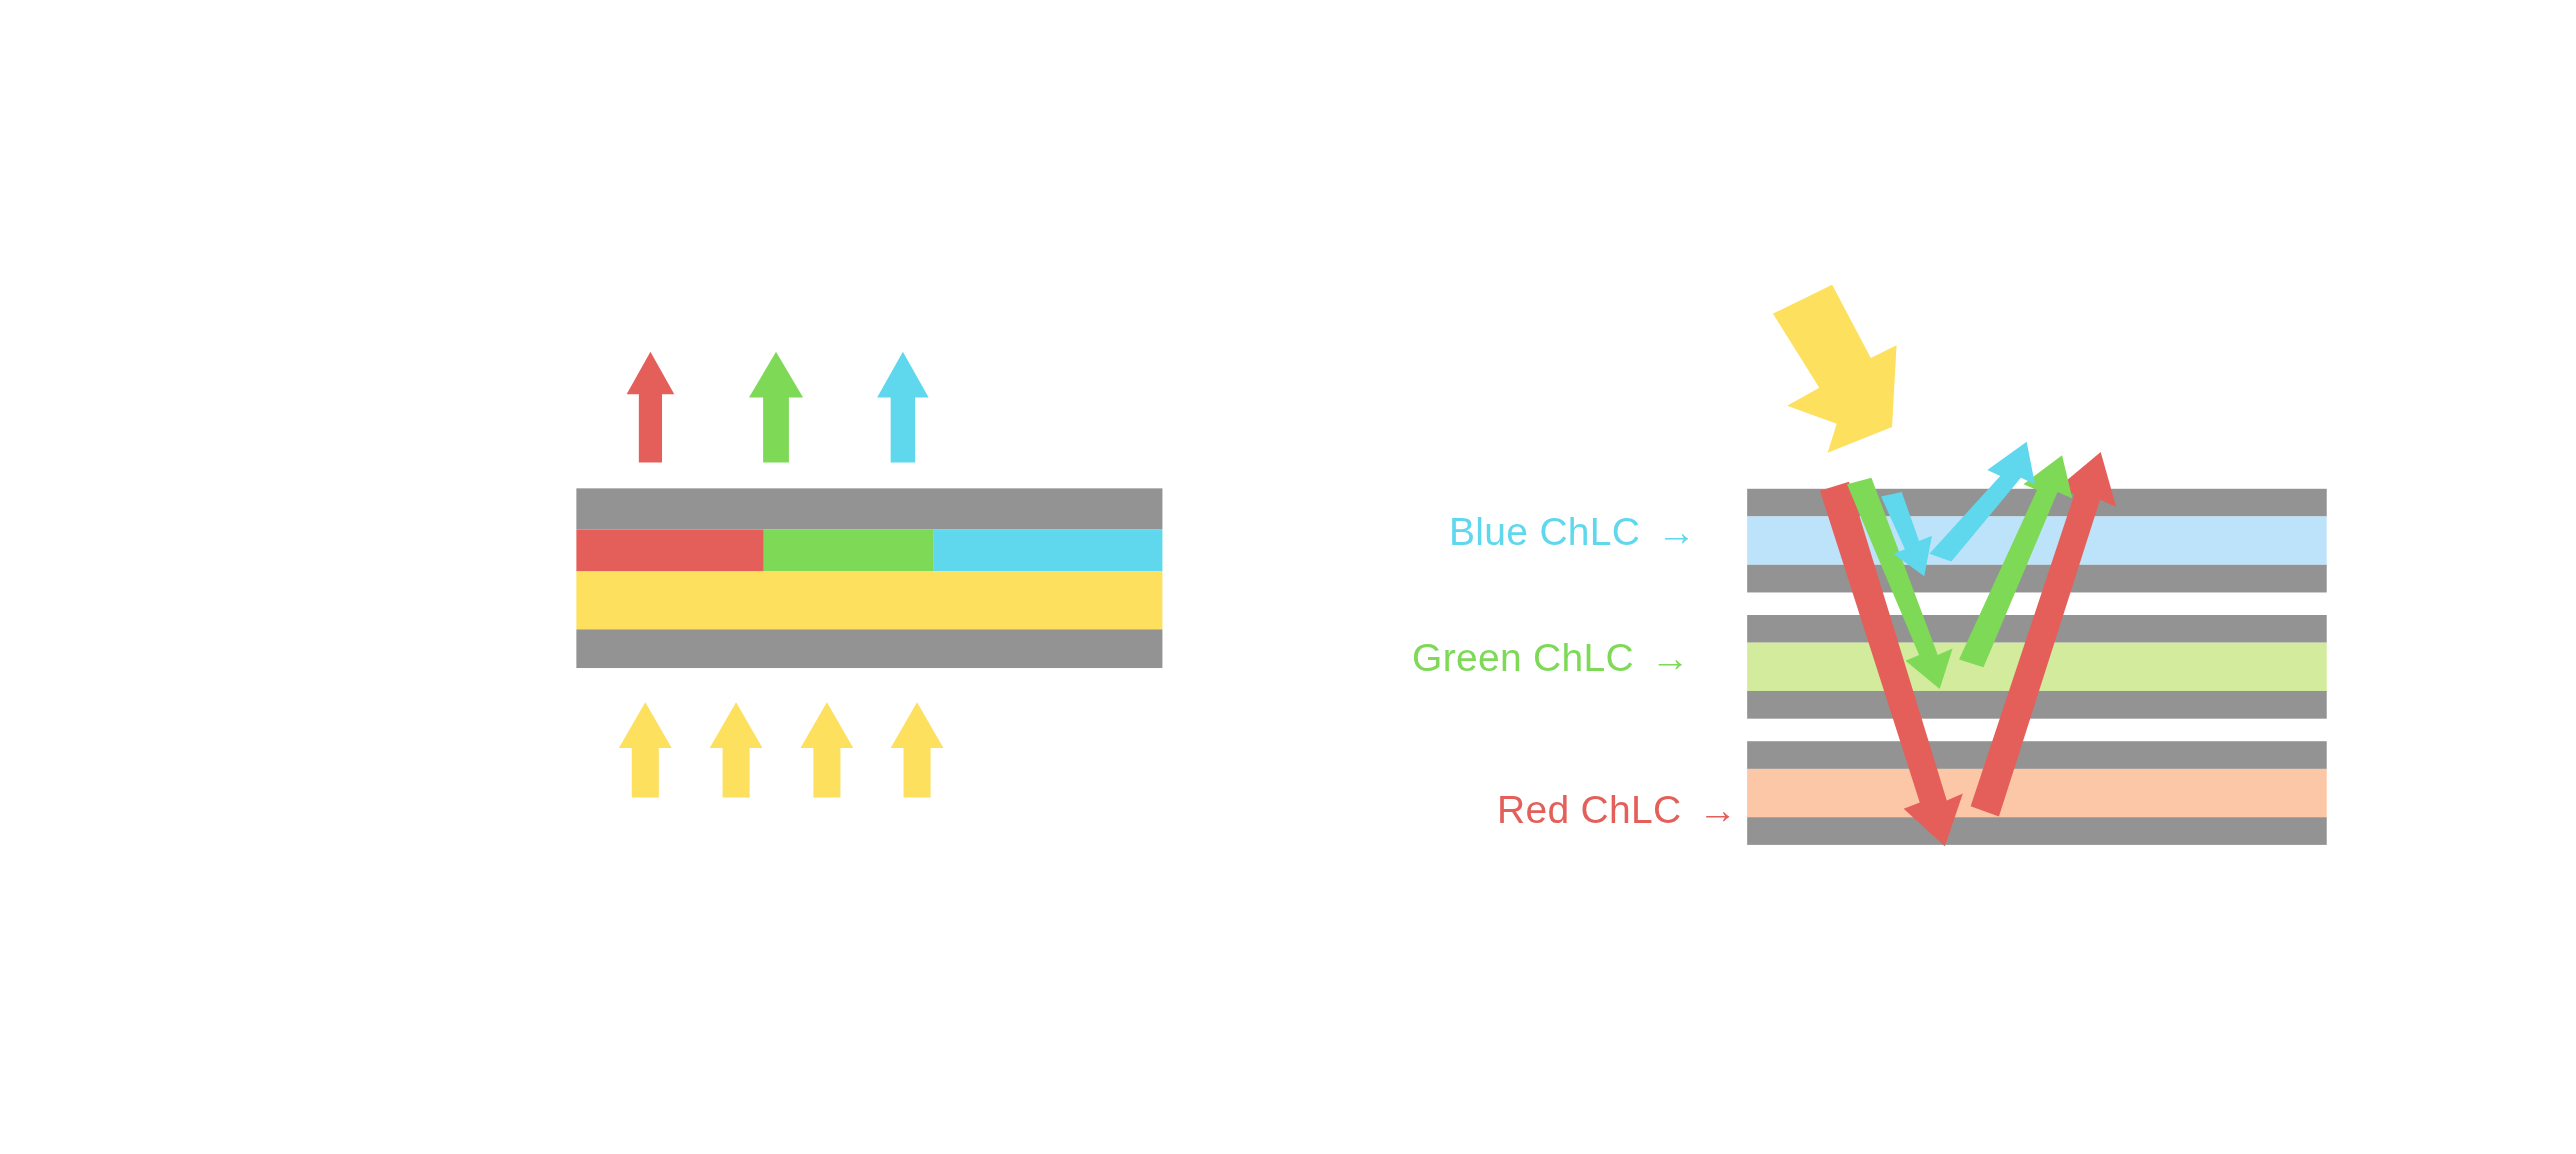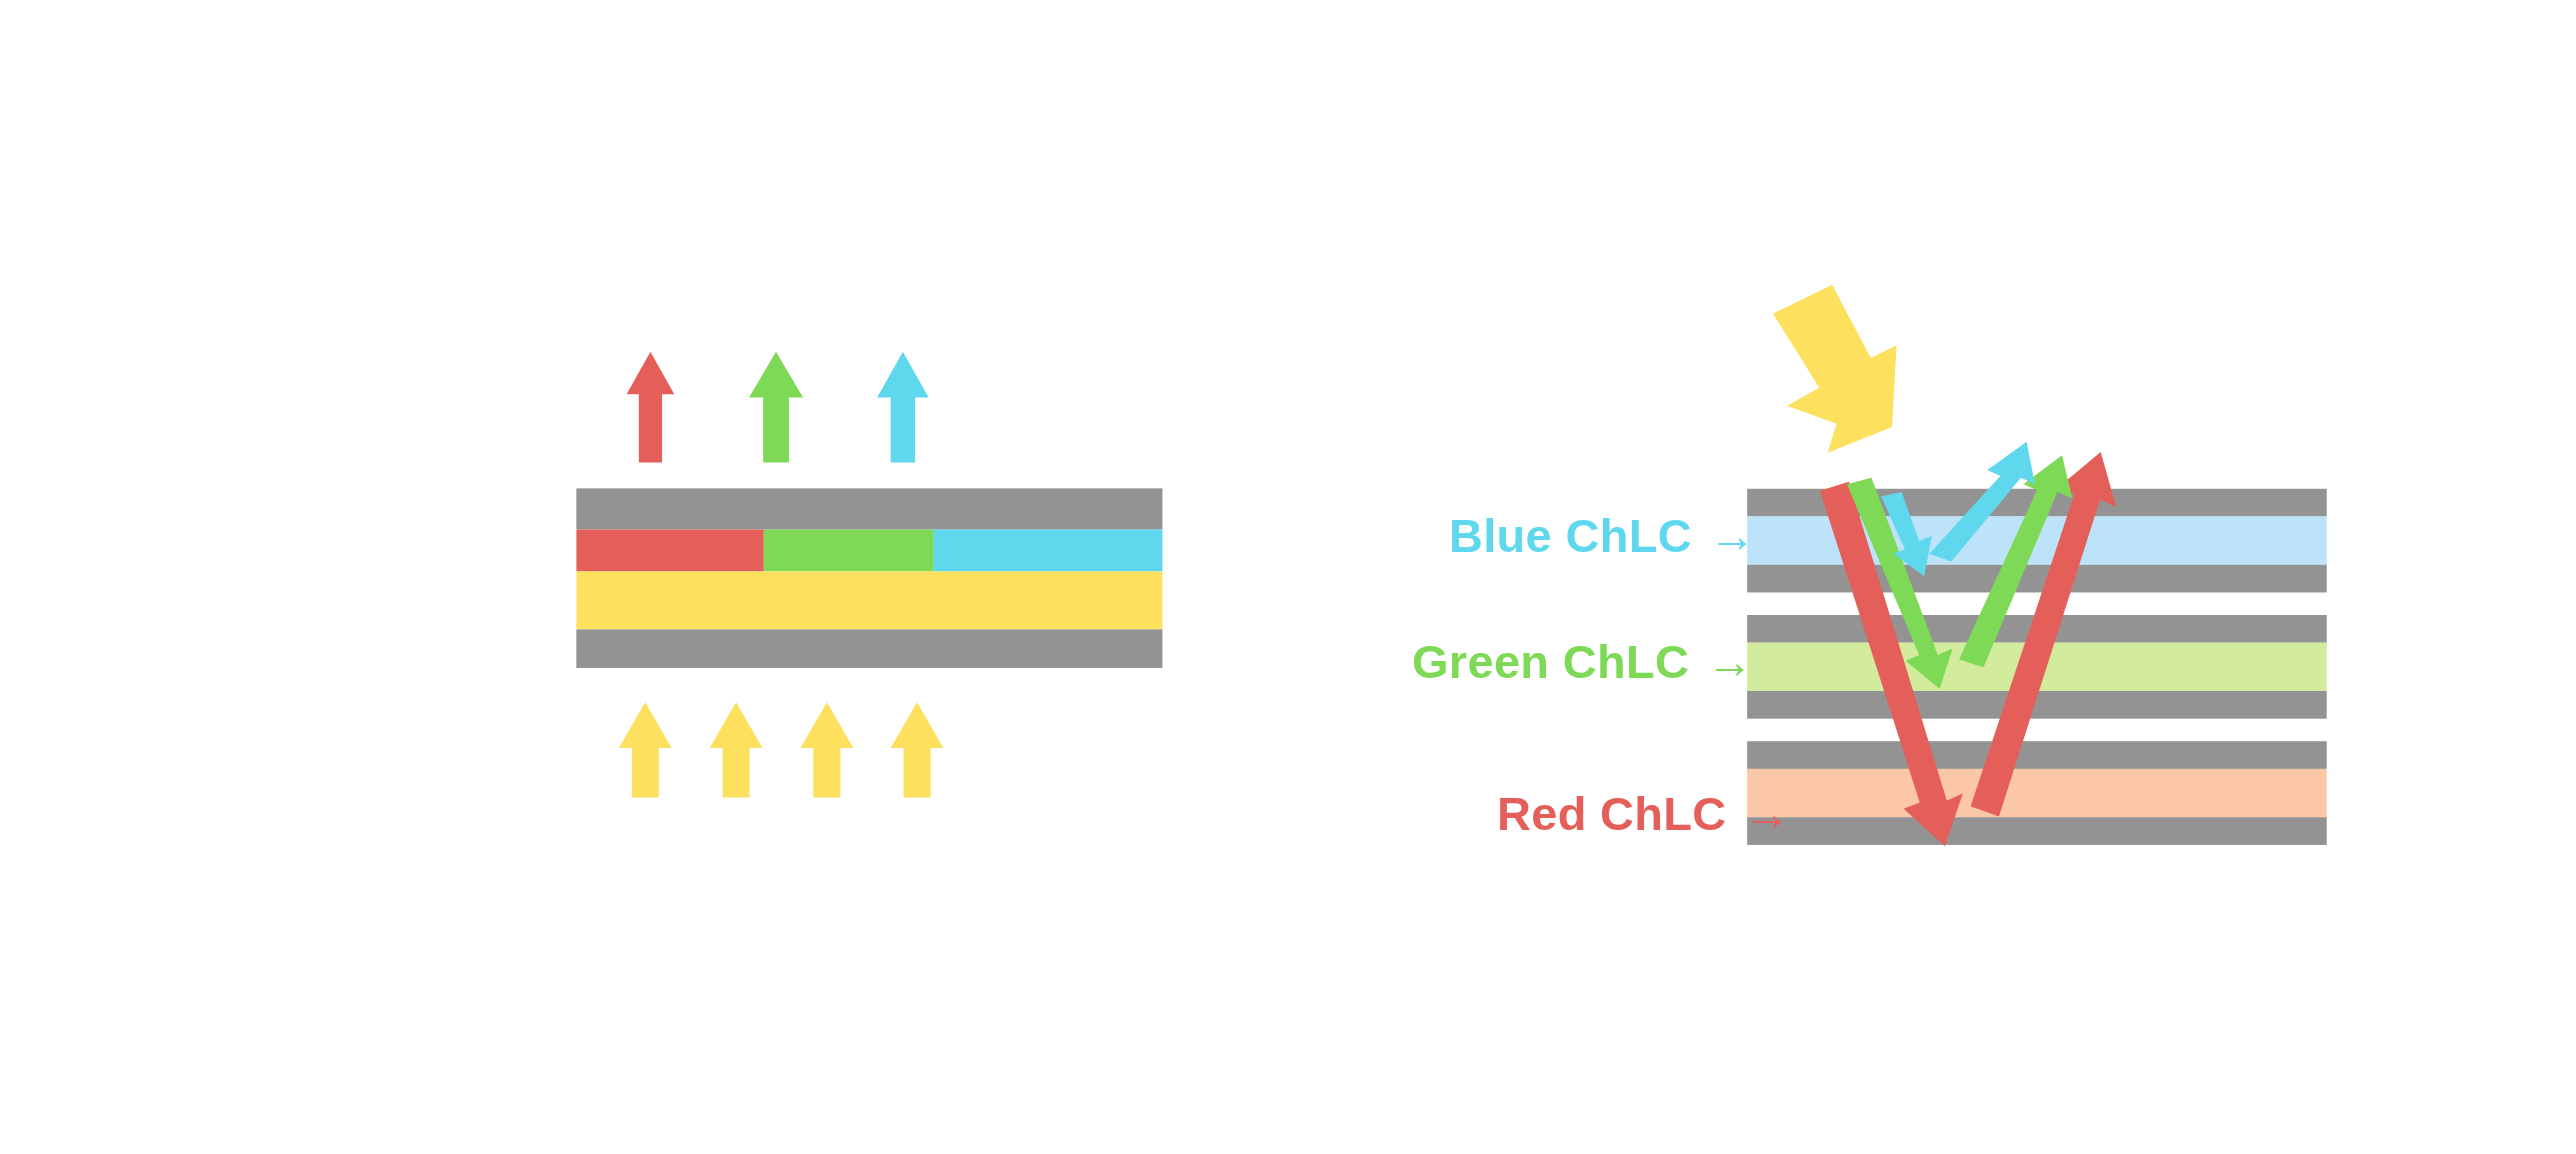--- a/index.html
+++ b/index.html
@@ -6,22 +6,22 @@
   body{
     width:2576px;height:1154px;background:#ffffff;
     font-family:"Liberation Sans","DejaVu Sans",sans-serif;
     overflow:hidden;position:relative;
   }
   #stage{position:absolute;left:0;top:0;width:2576px;height:1154px;}
   .fig{position:absolute;}
   svg{display:block;overflow:visible;}
   .lbl{
     position:absolute;
-    font-size:47px;
-    font-weight:700;
+    font-size:39px;
+    font-weight:400;
     letter-spacing:0.3px;
     white-space:nowrap;
     line-height:1;
   }
 </style>
 </head>
 <body>
 
 <div id="stage">
 

